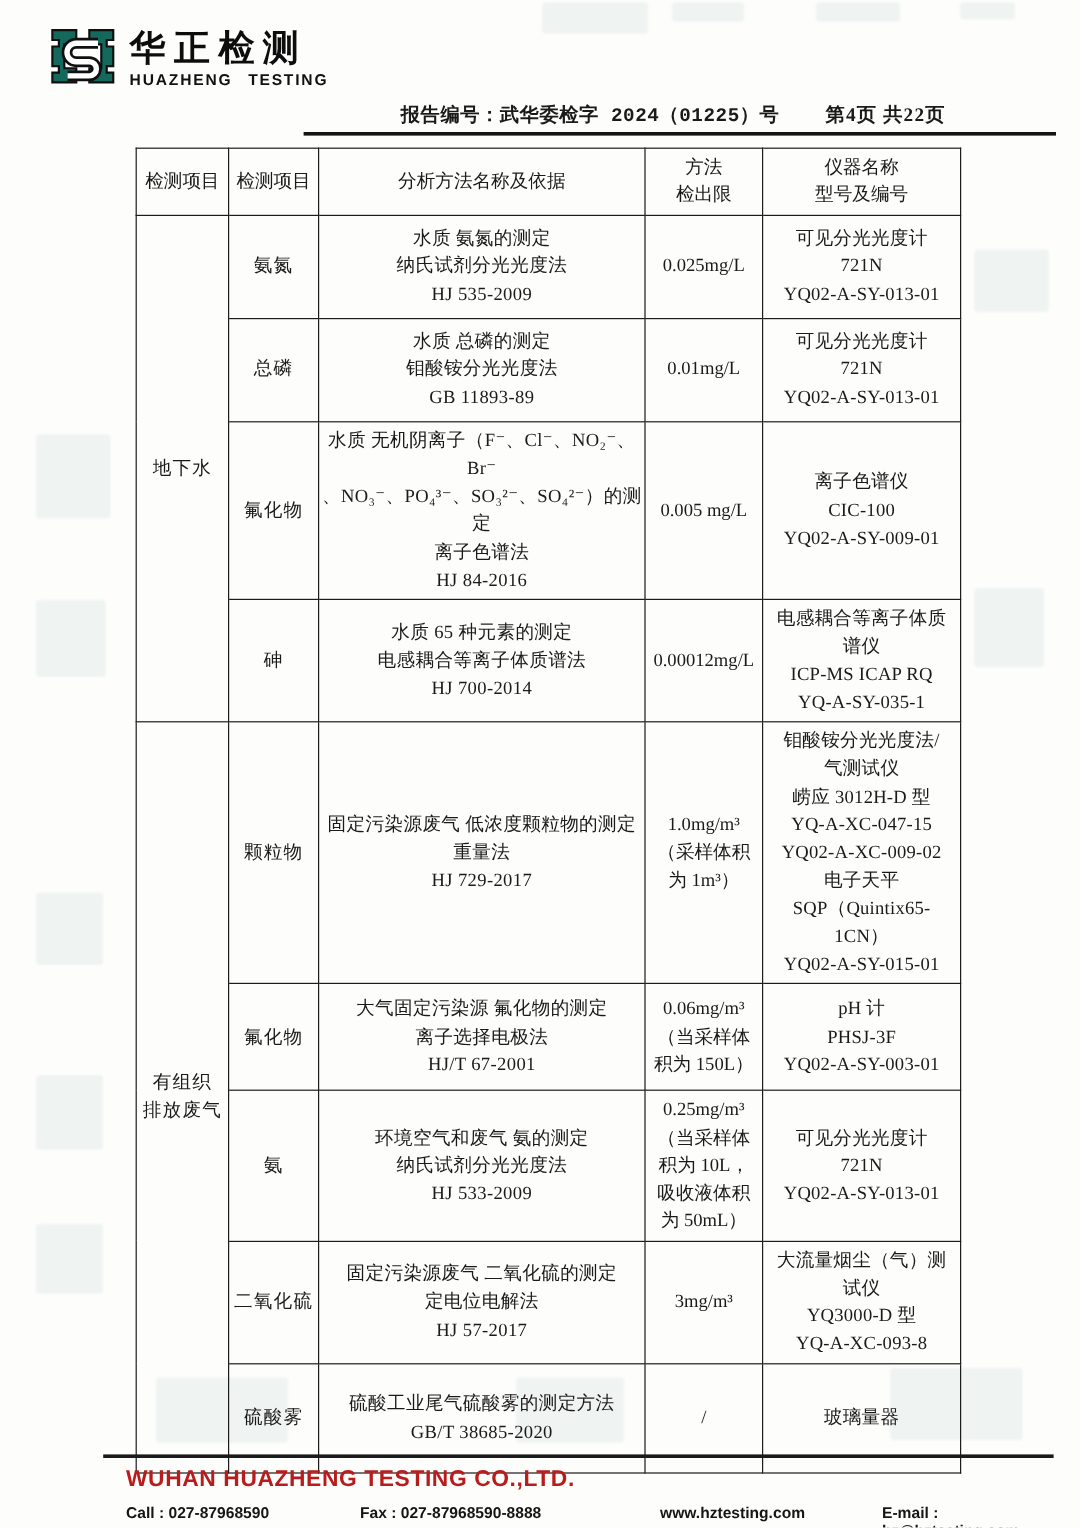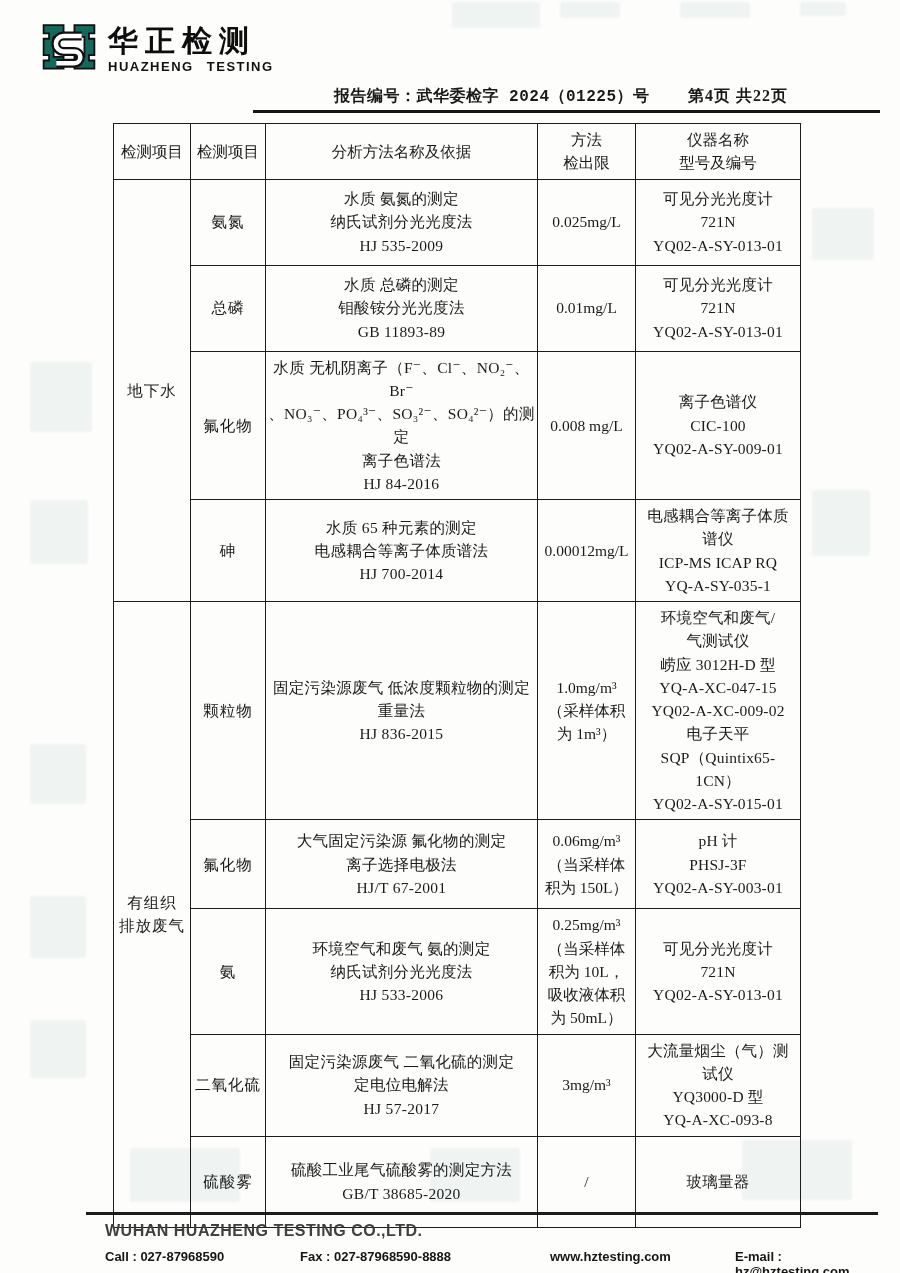--- a/index.html
+++ b/index.html
@@ -60,21 +60,21 @@
   td.method .cl { letter-spacing: 0.3px; }
   td.instr .cl { letter-spacing: 0.2px; }
   td.limit { font-size: 15.5px; }
 
   
   .footer-rule { position: absolute; top: 1212px; left: 86px; width: 792px; height: 3px; background: #1b1b1b; }
   .footer {
     position: absolute; top: 1222px; left: 105px; width: 760px;
     font-family: "Liberation Sans", "DejaVu Sans", sans-serif;
   }
-  .company { font-size: 16px; font-weight: 700; letter-spacing: 0.5px; color: #404040; }
+  .company { font-size: 19px; font-weight: 700; letter-spacing: 0.5px; color: #b91c1c; }
   .contacts { display: flex; margin-top: 9px; font-size: 13px; font-weight: 600; color: #151515; }
   .contacts .c1 { width: 195px; }
   .contacts .c2 { width: 250px; }
   .contacts .c3 { width: 185px; }
   .contacts .c4 { width: 130px; }
 </style>
 </head>
 <body>
 
 <div class="page">
@@ -183,21 +183,21 @@
         </tr>
         <tr style="height: 94px;">
           <td class="item">氟化物</td>
           <td class="method">
             <span class="cl">水质 无机阴离子（F⁻、Cl⁻、NO₂⁻、Br⁻</span>
             <span class="cl">、NO₃⁻、PO₄³⁻、SO₃²⁻、SO₄²⁻）的测定</span>
             <span class="cl">离子色谱法</span>
             <span class="cl">HJ 84-2016</span>
           </td>
           <td class="limit">
-            <span class="cl">0.008 mg/L</span>
+            <span class="cl">0.005 mg/L</span>
           </td>
           <td class="instr">
             <span class="cl">离子色谱仪</span>
             <span class="cl">CIC-100</span>
             <span class="cl">YQ02-A-SY-009-01</span>
           </td>
         </tr>
         <tr style="height: 99px;">
           <td class="item">砷</td>
           <td class="method">
@@ -217,29 +217,29 @@
         </tr>
         <tr style="height: 186px;">
           <td class="cat" rowspan="5">
             <span class="cl">有组织</span>
             <span class="cl">排放废气</span>
           </td>
           <td class="item">颗粒物</td>
           <td class="method">
             <span class="cl">固定污染源废气 低浓度颗粒物的测定</span>
             <span class="cl">重量法</span>
-            <span class="cl">HJ 836-2015</span>
+            <span class="cl">HJ 729-2017</span>
           </td>
           <td class="limit">
             <span class="cl">1.0mg/m³</span>
             <span class="cl">（采样体积</span>
             <span class="cl">为 1m³）</span>
           </td>
           <td class="instr">
-            <span class="cl">环境空气和废气/</span>
+            <span class="cl">钼酸铵分光光度法/</span>
             <span class="cl">气测试仪</span>
             <span class="cl">崂应 3012H-D 型</span>
             <span class="cl">YQ-A-XC-047-15</span>
             <span class="cl">YQ02-A-XC-009-02</span>
             <span class="cl">电子天平</span>
             <span class="cl">SQP（Quintix65-1CN）</span>
             <span class="cl">YQ02-A-SY-015-01</span>
           </td>
         </tr>
         <tr style="height: 89px;">
@@ -258,21 +258,21 @@
             <span class="cl">pH 计</span>
             <span class="cl">PHSJ-3F</span>
             <span class="cl">YQ02-A-SY-003-01</span>
           </td>
         </tr>
         <tr style="height: 109px;">
           <td class="item">氨</td>
           <td class="method">
             <span class="cl">环境空气和废气 氨的测定</span>
             <span class="cl">纳氏试剂分光光度法</span>
-            <span class="cl">HJ 533-2006</span>
+            <span class="cl">HJ 533-2009</span>
           </td>
           <td class="limit">
             <span class="cl">0.25mg/m³</span>
             <span class="cl">（当采样体</span>
             <span class="cl">积为 10L，</span>
             <span class="cl">吸收液体积</span>
             <span class="cl">为 50mL）</span>
           </td>
           <td class="instr">
             <span class="cl">可见分光光度计</span>

